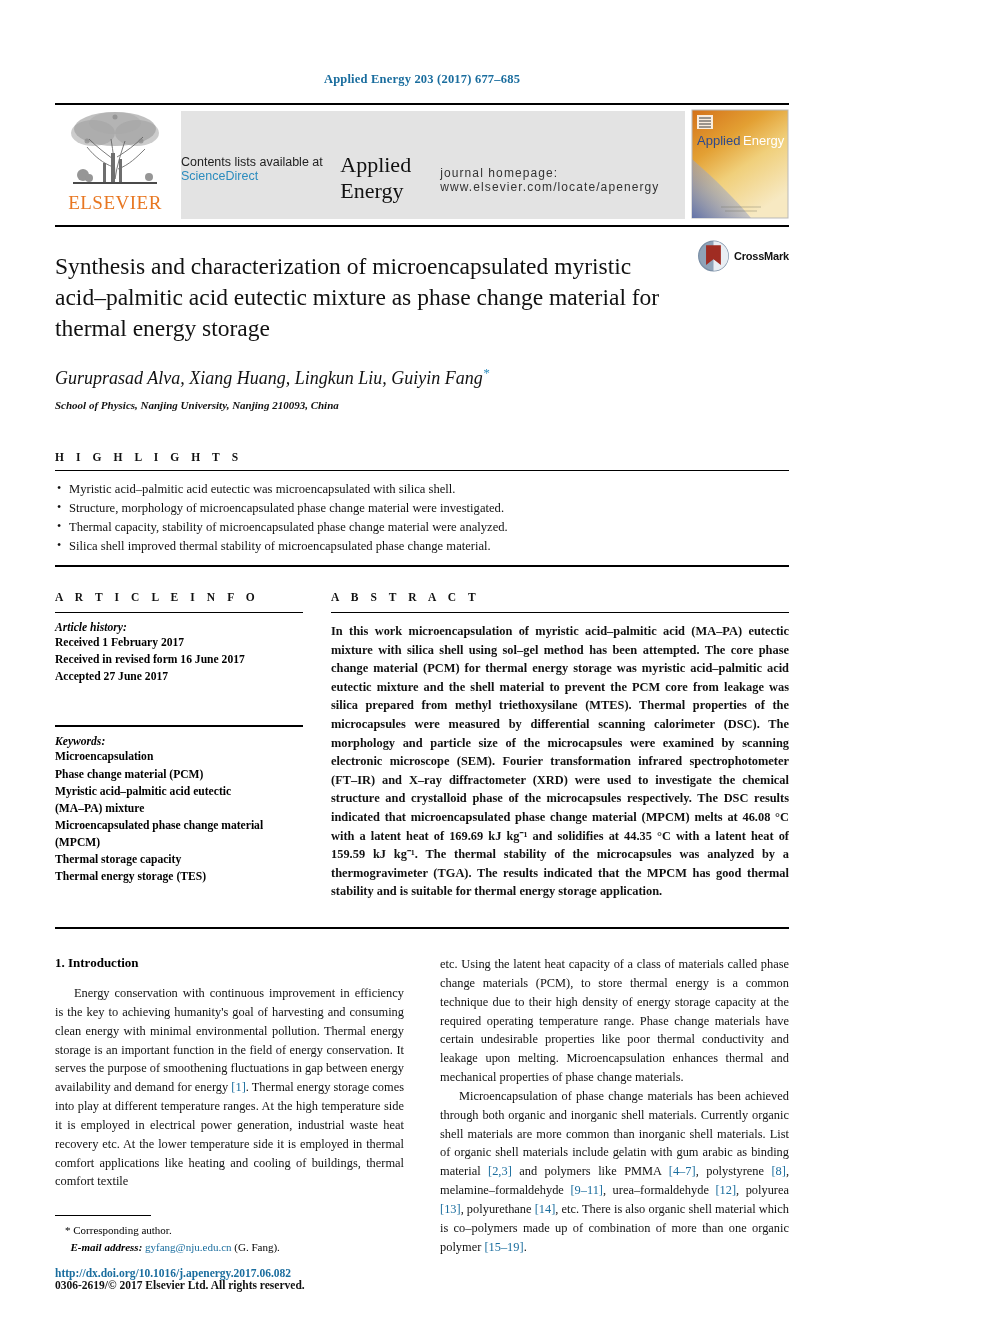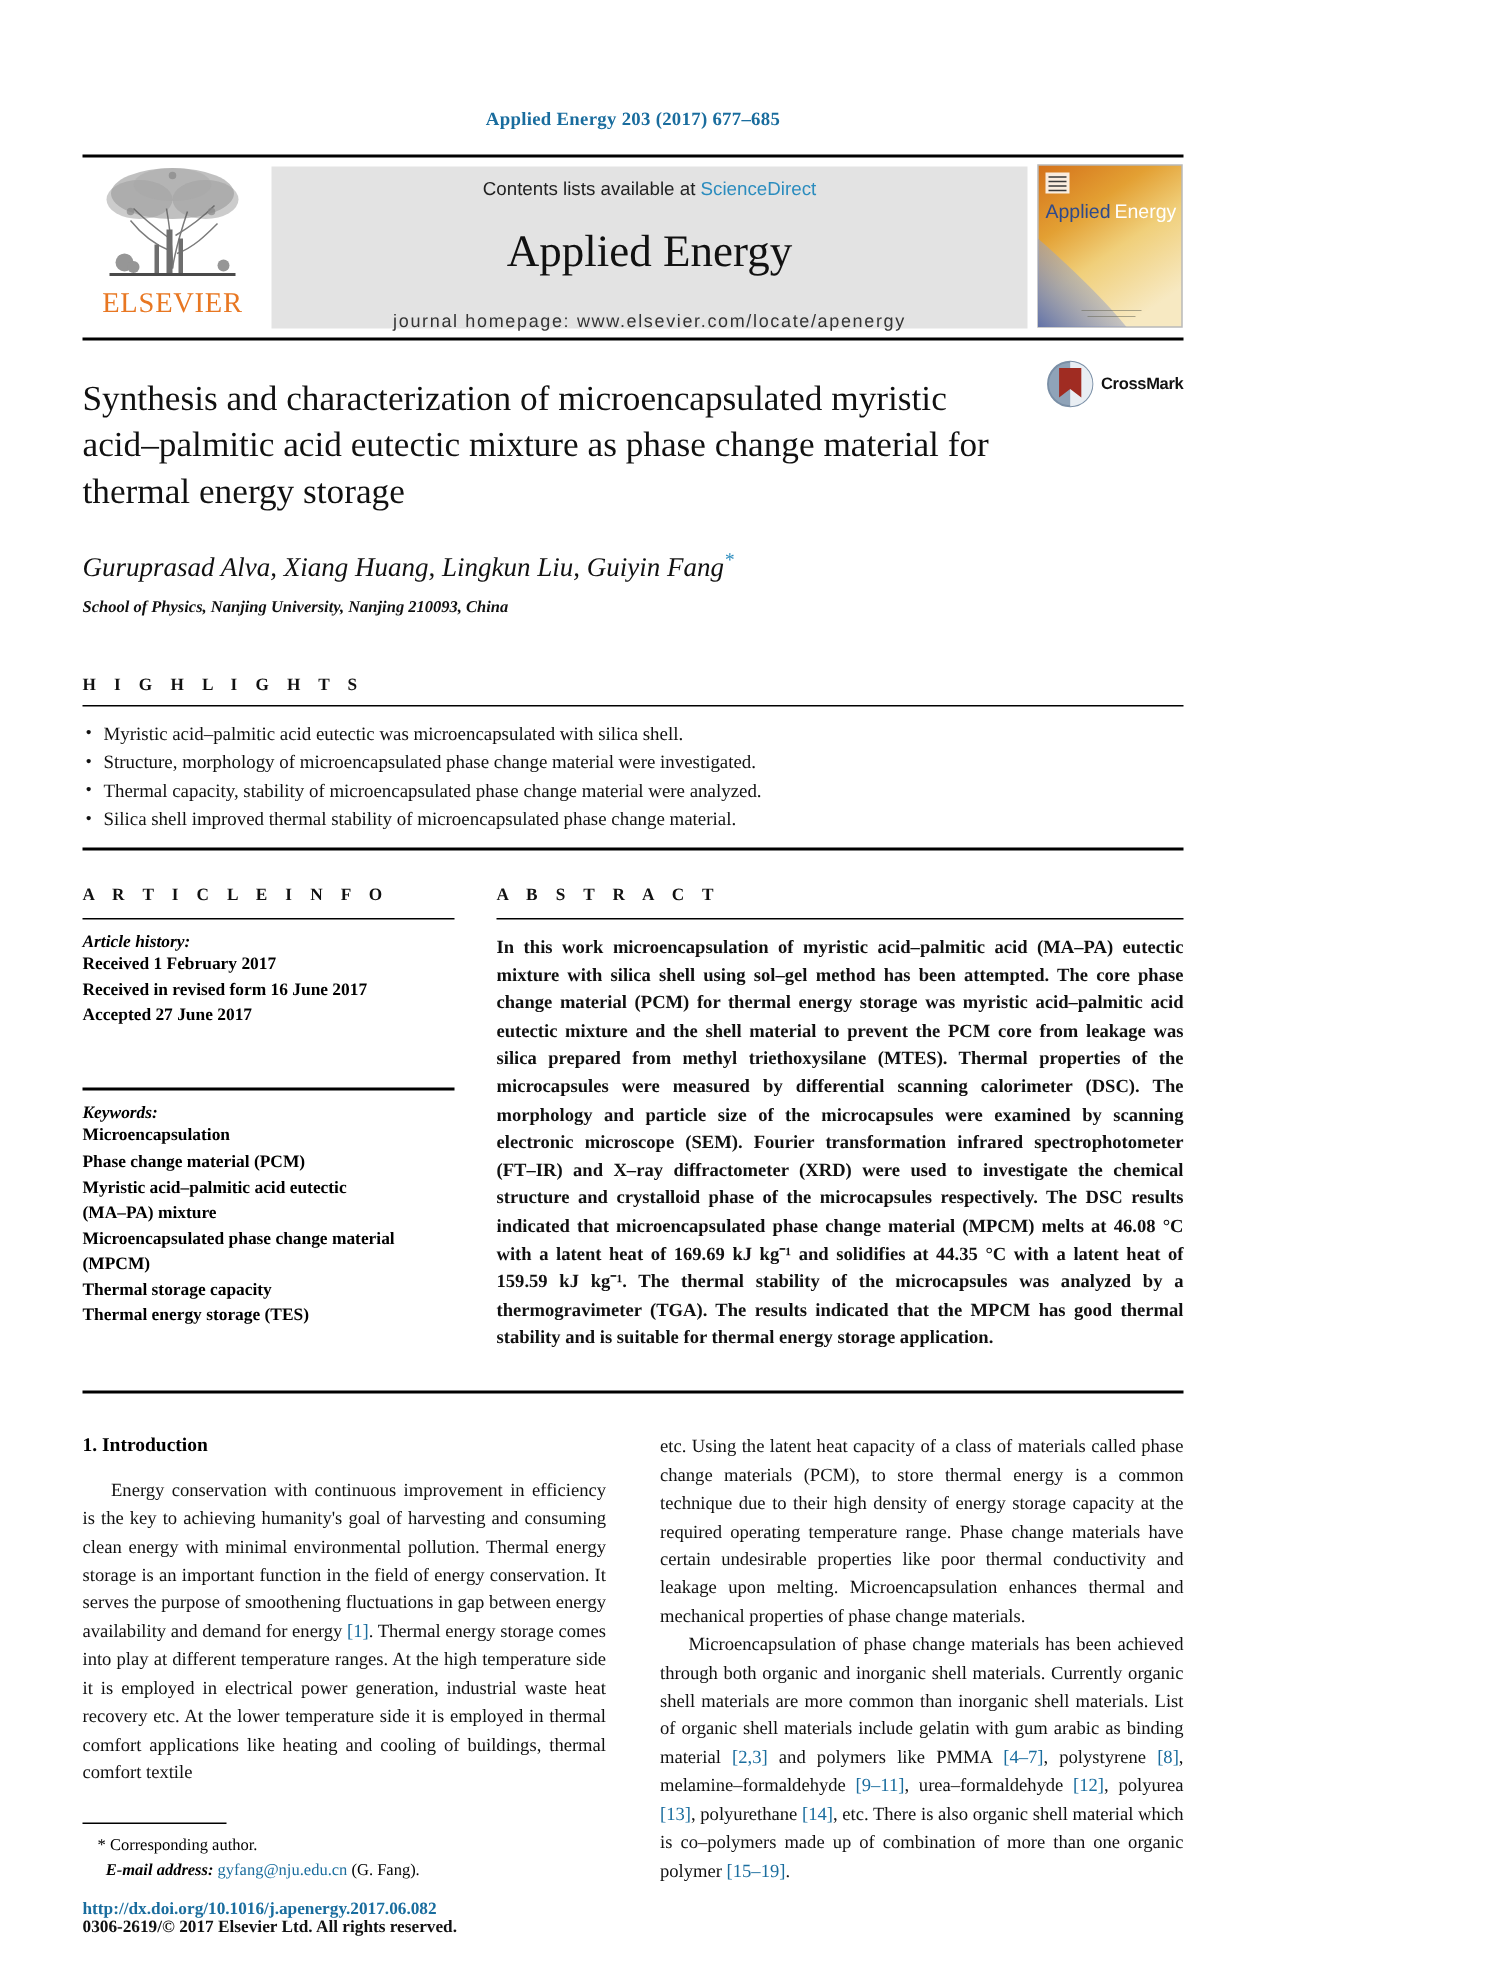--- a/index.html
+++ b/index.html
@@ -59,35 +59,35 @@
     font-size: 19px;
     letter-spacing: .5px;
     line-height: 1;
     margin-top: -2px;
   }
   .journal-band {
     flex: 1 1 auto;
     background: #e3e3e3;
     margin: 6px 6px 6px 6px;
     display: flex;
-    flex-direction: column;
+    flex-direction: row;
     align-items: center;
     justify-content: flex-start;
     padding-top: 8px;
     box-sizing: border-box;
   }
   .contents-line {
     font-family: "Liberation Sans", sans-serif;
     font-size: 12.5px;
     color: #222;
   }
   .contents-line .sd { color: #2b8cbe; }
   .journal-name {
     font-family: "Liberation Serif", serif;
-    font-size: 30px;
+    font-size: 22px;
     margin-top: 18px;
     color: #111;
   }
   .homepage-line {
     font-family: "Liberation Sans", sans-serif;
     font-size: 12px;
     letter-spacing: 1.1px;
     margin-top: 22px;
     color: #333;
   }

